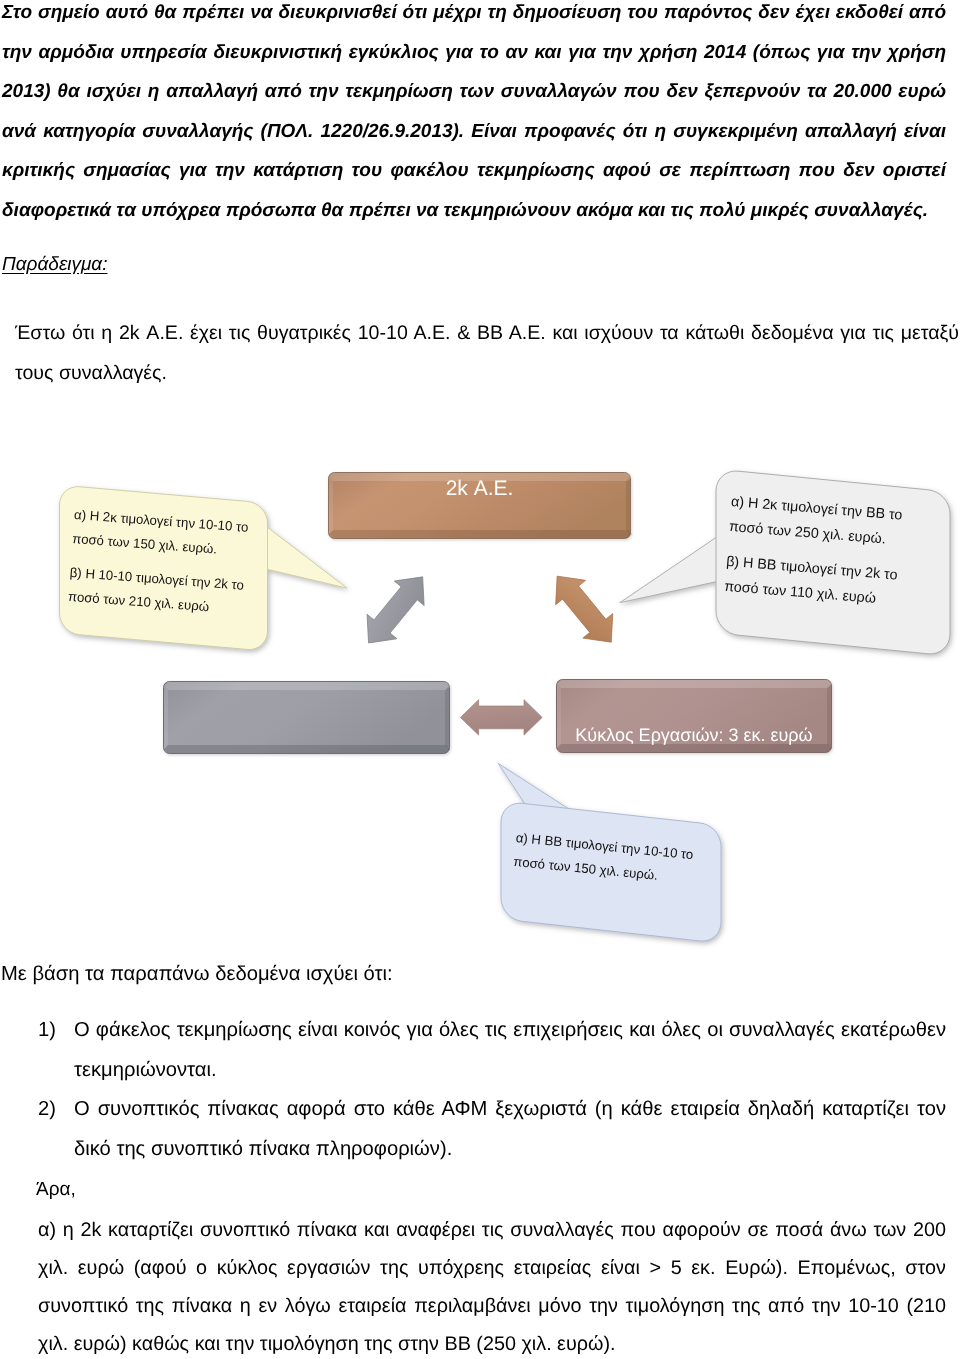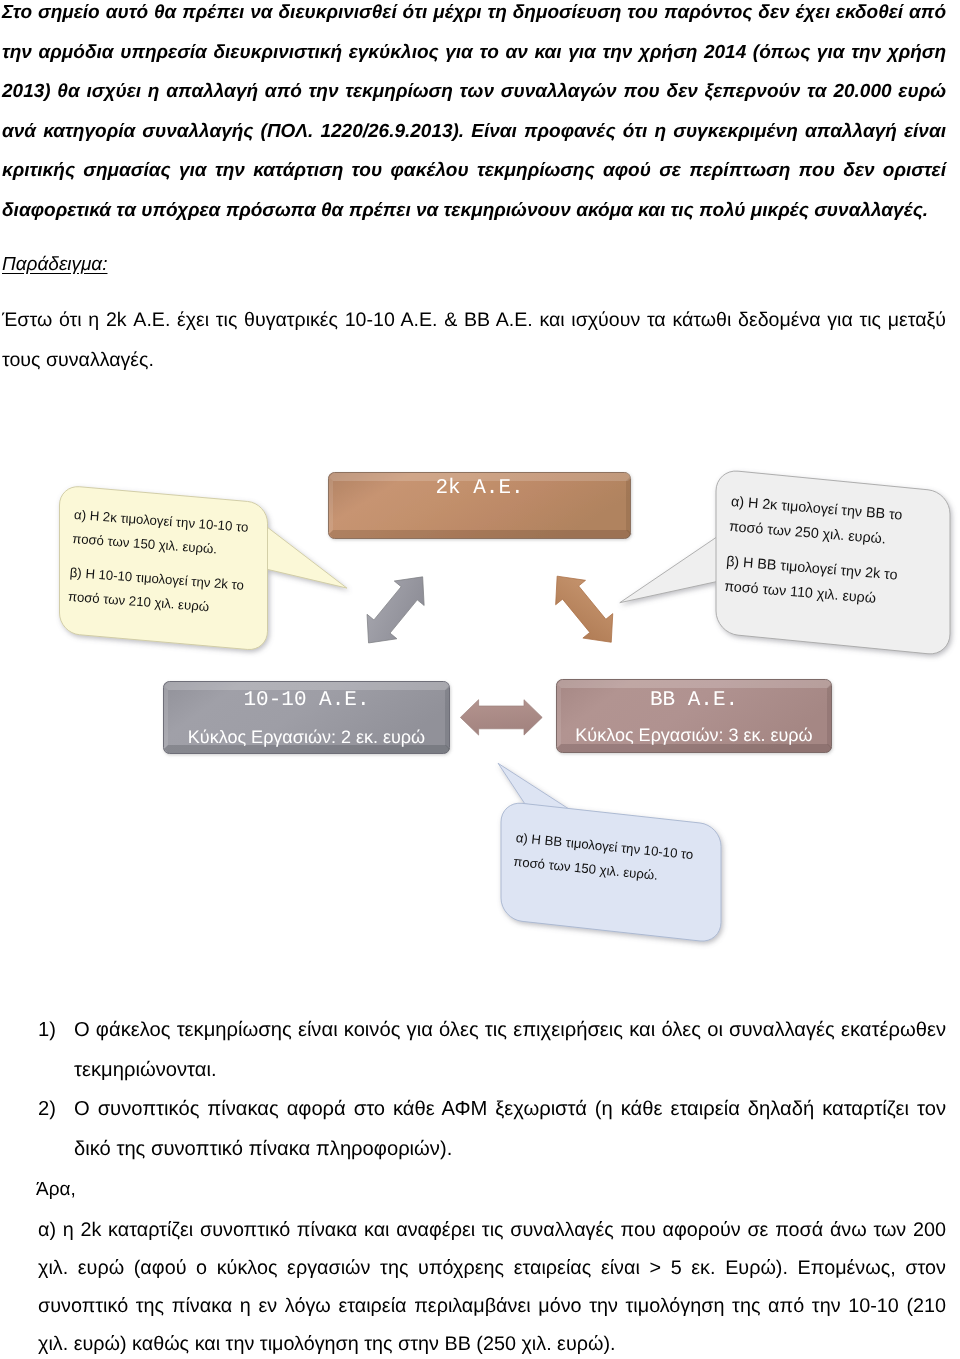--- a/index.html
+++ b/index.html
@@ -5,37 +5,37 @@
   html,body{margin:0;padding:0;}
   body{width:960px;height:1359px;background:#fff;font-family:"Liberation Sans",sans-serif;color:#000;overflow:hidden;position:relative;
        -webkit-font-smoothing:antialiased;text-rendering:geometricPrecision;}
   .page{position:absolute;left:0;top:0;width:960px;height:966px;padding-left:32px;}
 
   
   #intro{position:absolute;left:2px;top:-7px;width:944px;margin:0;
         font-style:italic;font-weight:bold;font-size:19px;line-height:39.56px;text-align:justify;}
   #exHead{position:absolute;left:2px;top:253px;font-style:italic;font-weight:normal;font-size:19px;
         line-height:24px;text-decoration:underline;text-underline-offset:3px;}
-  #exBody{position:absolute;left:2px;top:301px;width:944px;margin:0;
+  #exBody{position:absolute;left:2px;top:301px;width:944px;margin:13px;
         font-size:19.6px;line-height:39.56px;text-align:justify;}
 
   #lead{position:absolute;left:1px;top:961px;font-size:20.2px;line-height:27px;}
   .num-item{position:absolute;left:38px;width:908px;font-size:20.2px;line-height:39.56px;display:flex;}
   .num-item .n{flex:0 0 36px;}
   .num-item .t{flex:1;text-align:justify;}
   #ara{position:absolute;left:36px;top:1176px;font-size:19px;line-height:27px;}
   #final{position:absolute;left:38px;top:1211px;width:908px;margin:0;
         font-size:19.8px;line-height:38.05px;text-align:justify;}
 
   
   #diagram{position:absolute;left:0;top:400px;width:960px;height:560px;}
   .dg{position:absolute;left:0;top:0;}
 
   .nodebox{position:absolute;box-sizing:border-box;color:#fff;text-align:center;white-space:nowrap;}
-  .nodebox .t1{font-size:21px;line-height:21px;position:absolute;left:0;right:0;font-family:Liberation Mono, monospace;}
+  .nodebox .t1{font-size:21px;line-height:21px;position:absolute;left:0;right:0;}
   .nodebox .t2{font-size:18px;line-height:18px;position:absolute;left:0;right:0;}
 
   .bubbletext{position:absolute;color:#111;}
   .bubbletext p{margin:0;}
 </style>
 </head>
 <body>
 
 <div class="page">
   <p id="intro">Στο σημείο αυτό θα πρέπει να διευκρινισθεί ότι μέχρι τη δημοσίευση του παρόντος δεν έχει εκδοθεί από την αρμόδια υπηρεσία διευκρινιστική εγκύκλιος για το αν και για την χρήση 2014 (όπως για την χρήση 2013) θα ισχύει η απαλλαγή από την τεκμηρίωση των συναλλαγών που δεν ξεπερνούν τα 20.000 ευρώ ανά κατηγορία συναλλαγής (ΠΟΛ. 1220/26.9.2013). Είναι προφανές ότι η συγκεκριμένη απαλλαγή είναι κριτικής σημασίας για την κατάρτιση του φακέλου τεκμηρίωσης αφού σε περίπτωση που δεν οριστεί διαφορετικά τα υπόχρεα πρόσωπα θα πρέπει να τεκμηριώνουν ακόμα και τις πολύ μικρές συναλλαγές.</p>
@@ -139,42 +139,38 @@
         <path d="M557,284 l4,-4 h267 l4,4 -4,4 h-267 z" fill="#ffffff" opacity="0.18"></path>
         <path d="M557,348 l4,4 h267 l4,-4 -4,-4 h-267 z" fill="#2d1c1a" opacity="0.18"></path>
         <path d="M557,284 l4,4 v56 l-4,4 z" fill="#ffffff" opacity="0.10"></path>
         <path d="M831,284 l-4,4 v56 l4,4 z" fill="#2d1c1a" opacity="0.12"></path>
       </g>
     </svg>
 
     <div class="nodebox" style="left:328px;top:72px;width:303px;height:67px">
       <div class="t1" style="top:5.5px">2k Α.Ε.</div>
     </div>
-    <div class="nodebox" style="left:163px;top:281px;width:287px;height:73px">
-      <div class="t1" style="top:9.1px">10-10 Α.Ε.</div>
-      <div class="t2" style="top:47px">Κύκλος Εργασιών: 2 εκ. ευρώ</div>
-    </div>
     <div class="nodebox" style="left:556px;top:279px;width:276px;height:74px">
-      <div class="t1" style="top:10.5px">ΒΒ Α.Ε.</div>
       <div class="t2" style="top:46.5px">Κύκλος Εργασιών: 3 εκ. ευρώ</div>
     </div>
 
     <div class="bubbletext" style="left:74.9px;top:102.5px;width:185px;font-size:13.2px;line-height:23.8px;transform:rotate(4.23deg);transform-origin:0 0;">
       <p>α) Η 2κ τιμολογεί την 10-10 το ποσό των 150 χιλ. ευρώ.</p>
       <p style="margin-top:10.2px">β) Η 10-10 τιμολογεί την 2k το ποσό των 210 χιλ. ευρώ</p>
     </div>
     <div class="bubbletext" style="left:732px;top:90px;width:195px;font-size:14.3px;line-height:25.1px;transform:rotate(4.6deg);transform-origin:0 0;">
       <p>α) Η 2κ τιμολογεί την ΒΒ το ποσό των 250 χιλ. ευρώ.</p>
       <p style="margin-top:10.2px">β) Η ΒΒ τιμολογεί την 2k το ποσό των 110 χιλ. ευρώ</p>
     </div>
     <div class="bubbletext" style="left:516.5px;top:426px;width:190px;font-size:13.2px;line-height:23.8px;transform:rotate(5.6deg);transform-origin:0 0;">
       <p>α) Η ΒΒ τιμολογεί την 10-10 το ποσό των 150 χιλ. ευρώ.</p>
     </div>
   </div>
 
+  <div id="lead">Με βάση τα παραπάνω δεδομένα ισχύει ότι:</div>
   <div class="num-item" style="top:1011px">
     <span class="n">1)</span>
     <span class="t">Ο φάκελος τεκμηρίωσης είναι κοινός για όλες τις επιχειρήσεις και όλες οι συναλλαγές εκατέρωθεν τεκμηριώνονται.</span>
   </div>
   <div class="num-item" style="top:1090px">
     <span class="n">2)</span>
     <span class="t">Ο συνοπτικός πίνακας αφορά στο κάθε ΑΦΜ ξεχωριστά (η κάθε εταιρεία δηλαδή καταρτίζει τον δικό της συνοπτικό πίνακα πληροφοριών).</span>
   </div>
   <div id="ara">Άρα,</div>
   <p id="final">α) η 2k καταρτίζει συνοπτικό πίνακα και αναφέρει τις συναλλαγές που αφορούν σε ποσά άνω των 200 χιλ. ευρώ (αφού ο κύκλος εργασιών της υπόχρεης εταιρείας είναι &gt; 5 εκ. Ευρώ). Επομένως, στον συνοπτικό της πίνακα η εν λόγω εταιρεία περιλαμβάνει μόνο την τιμολόγηση της από την 10-10 (210 χιλ. ευρώ) καθώς και την τιμολόγηση της στην ΒΒ (250 χιλ. ευρώ).</p>

